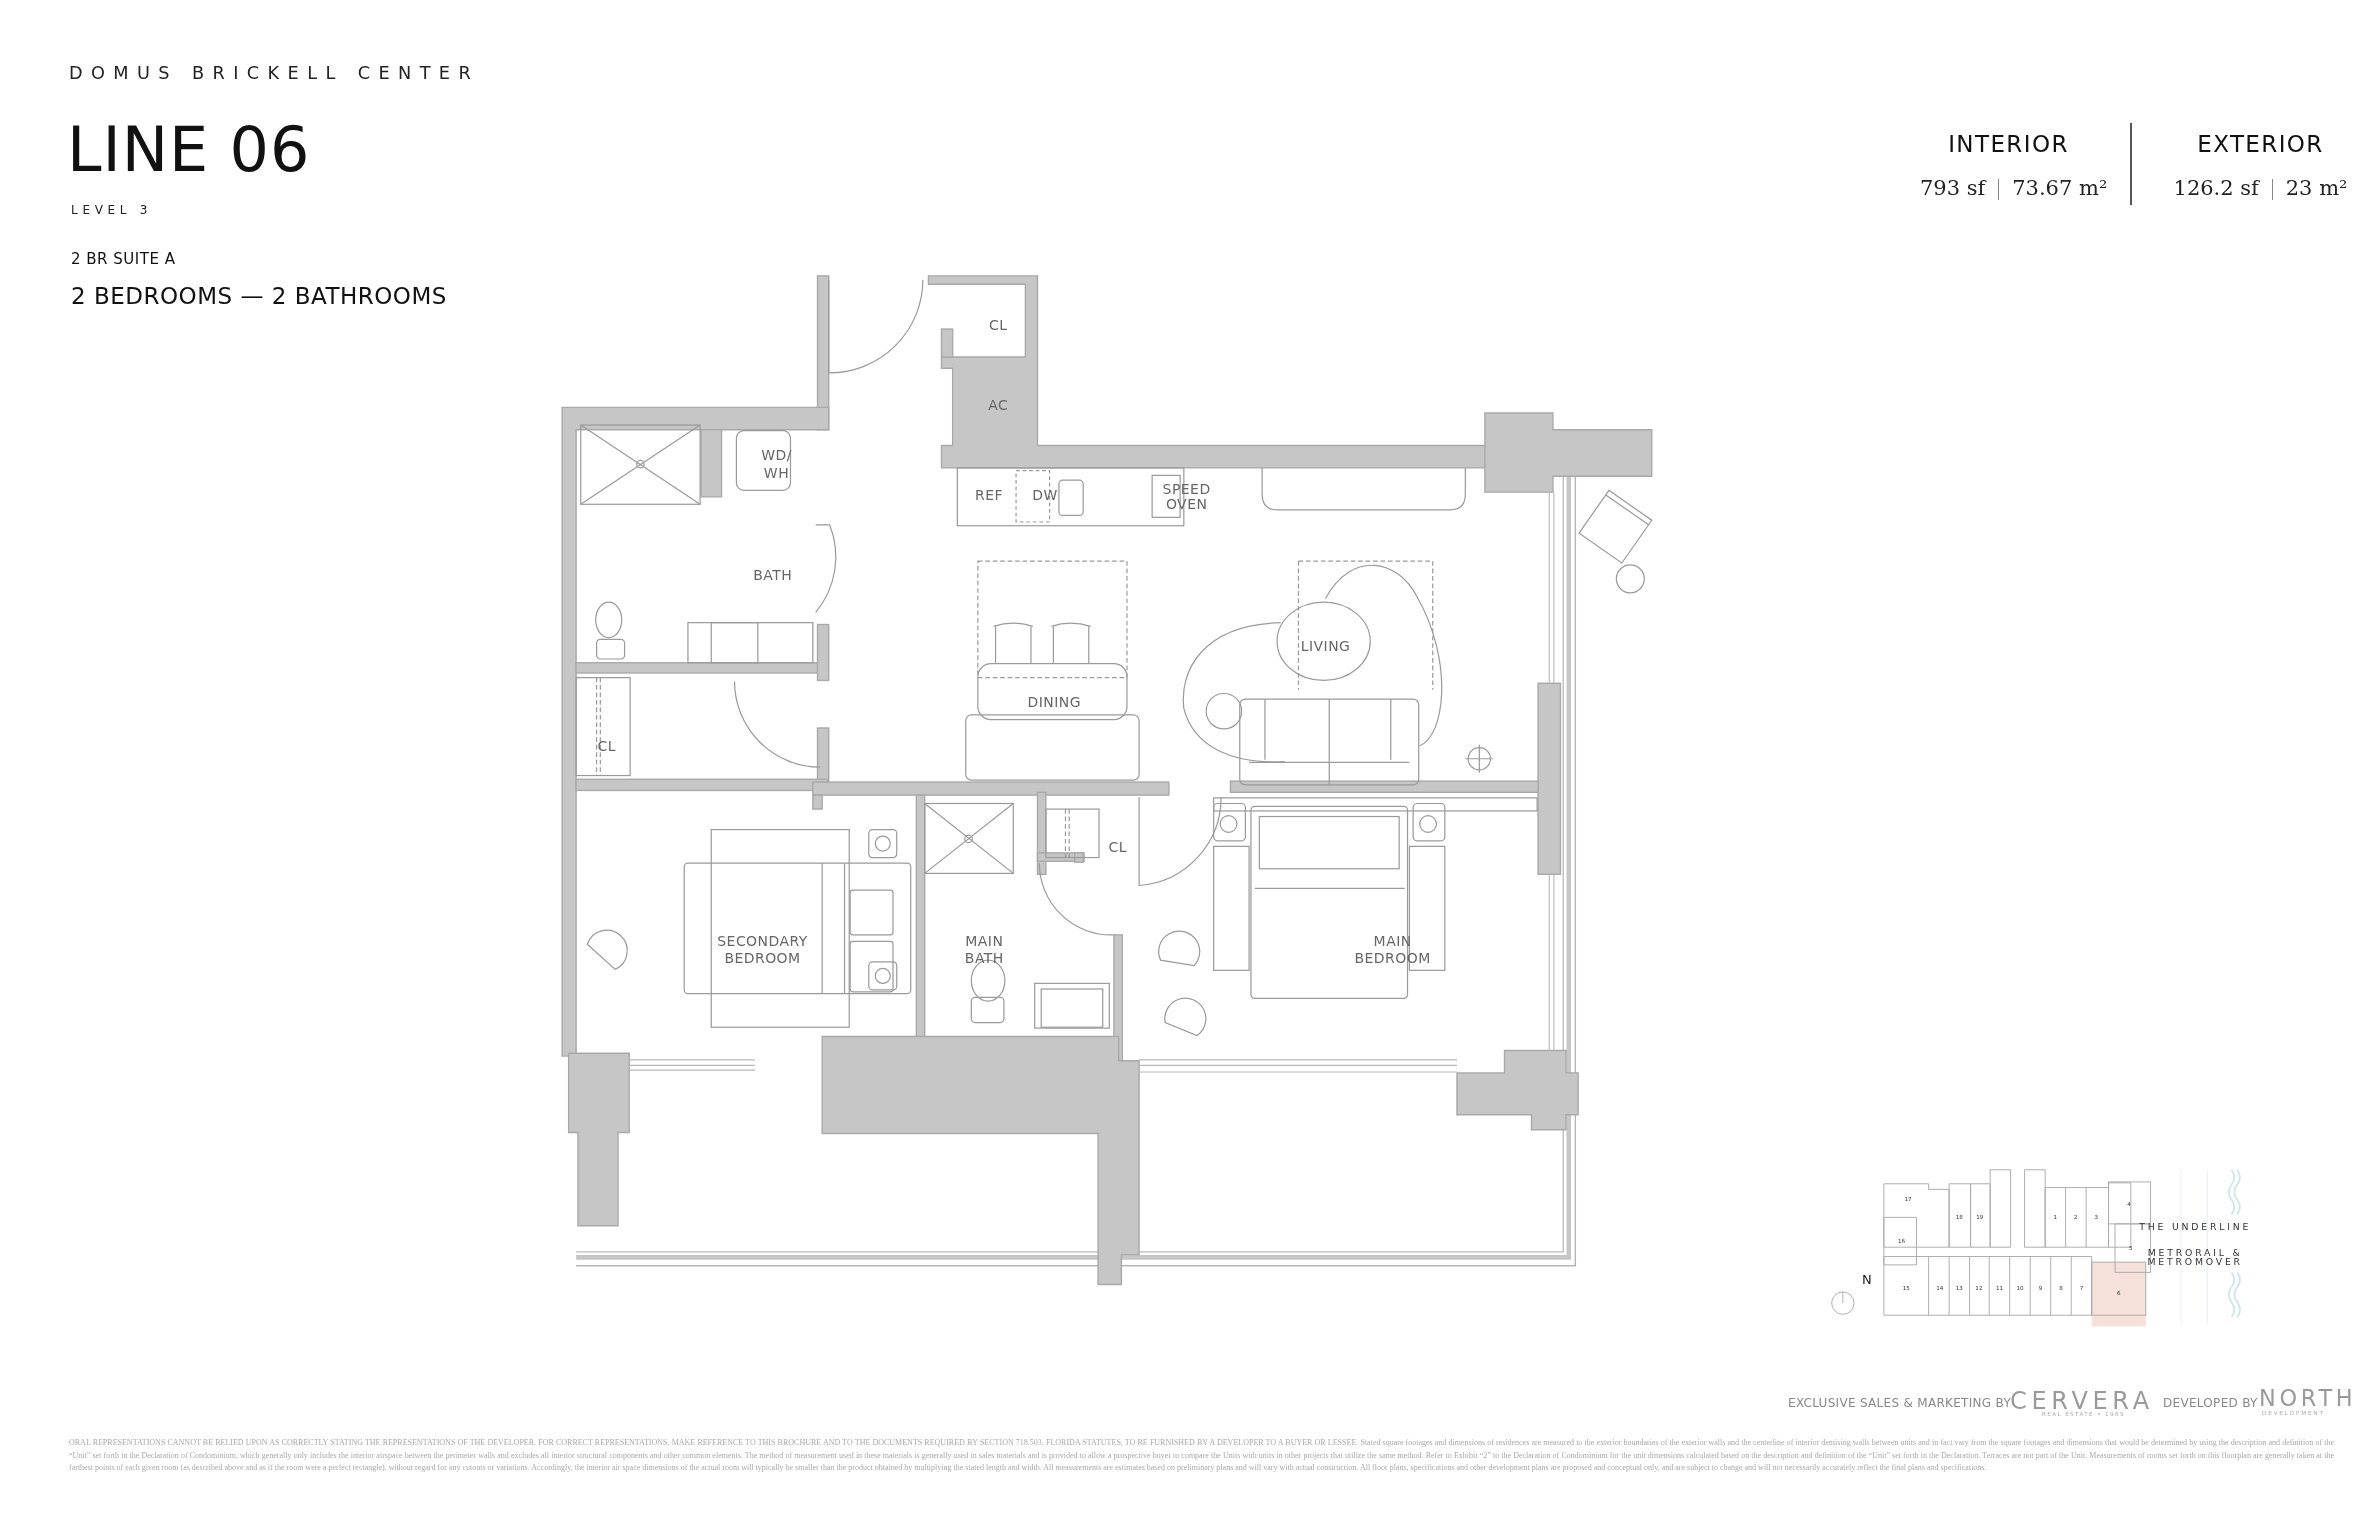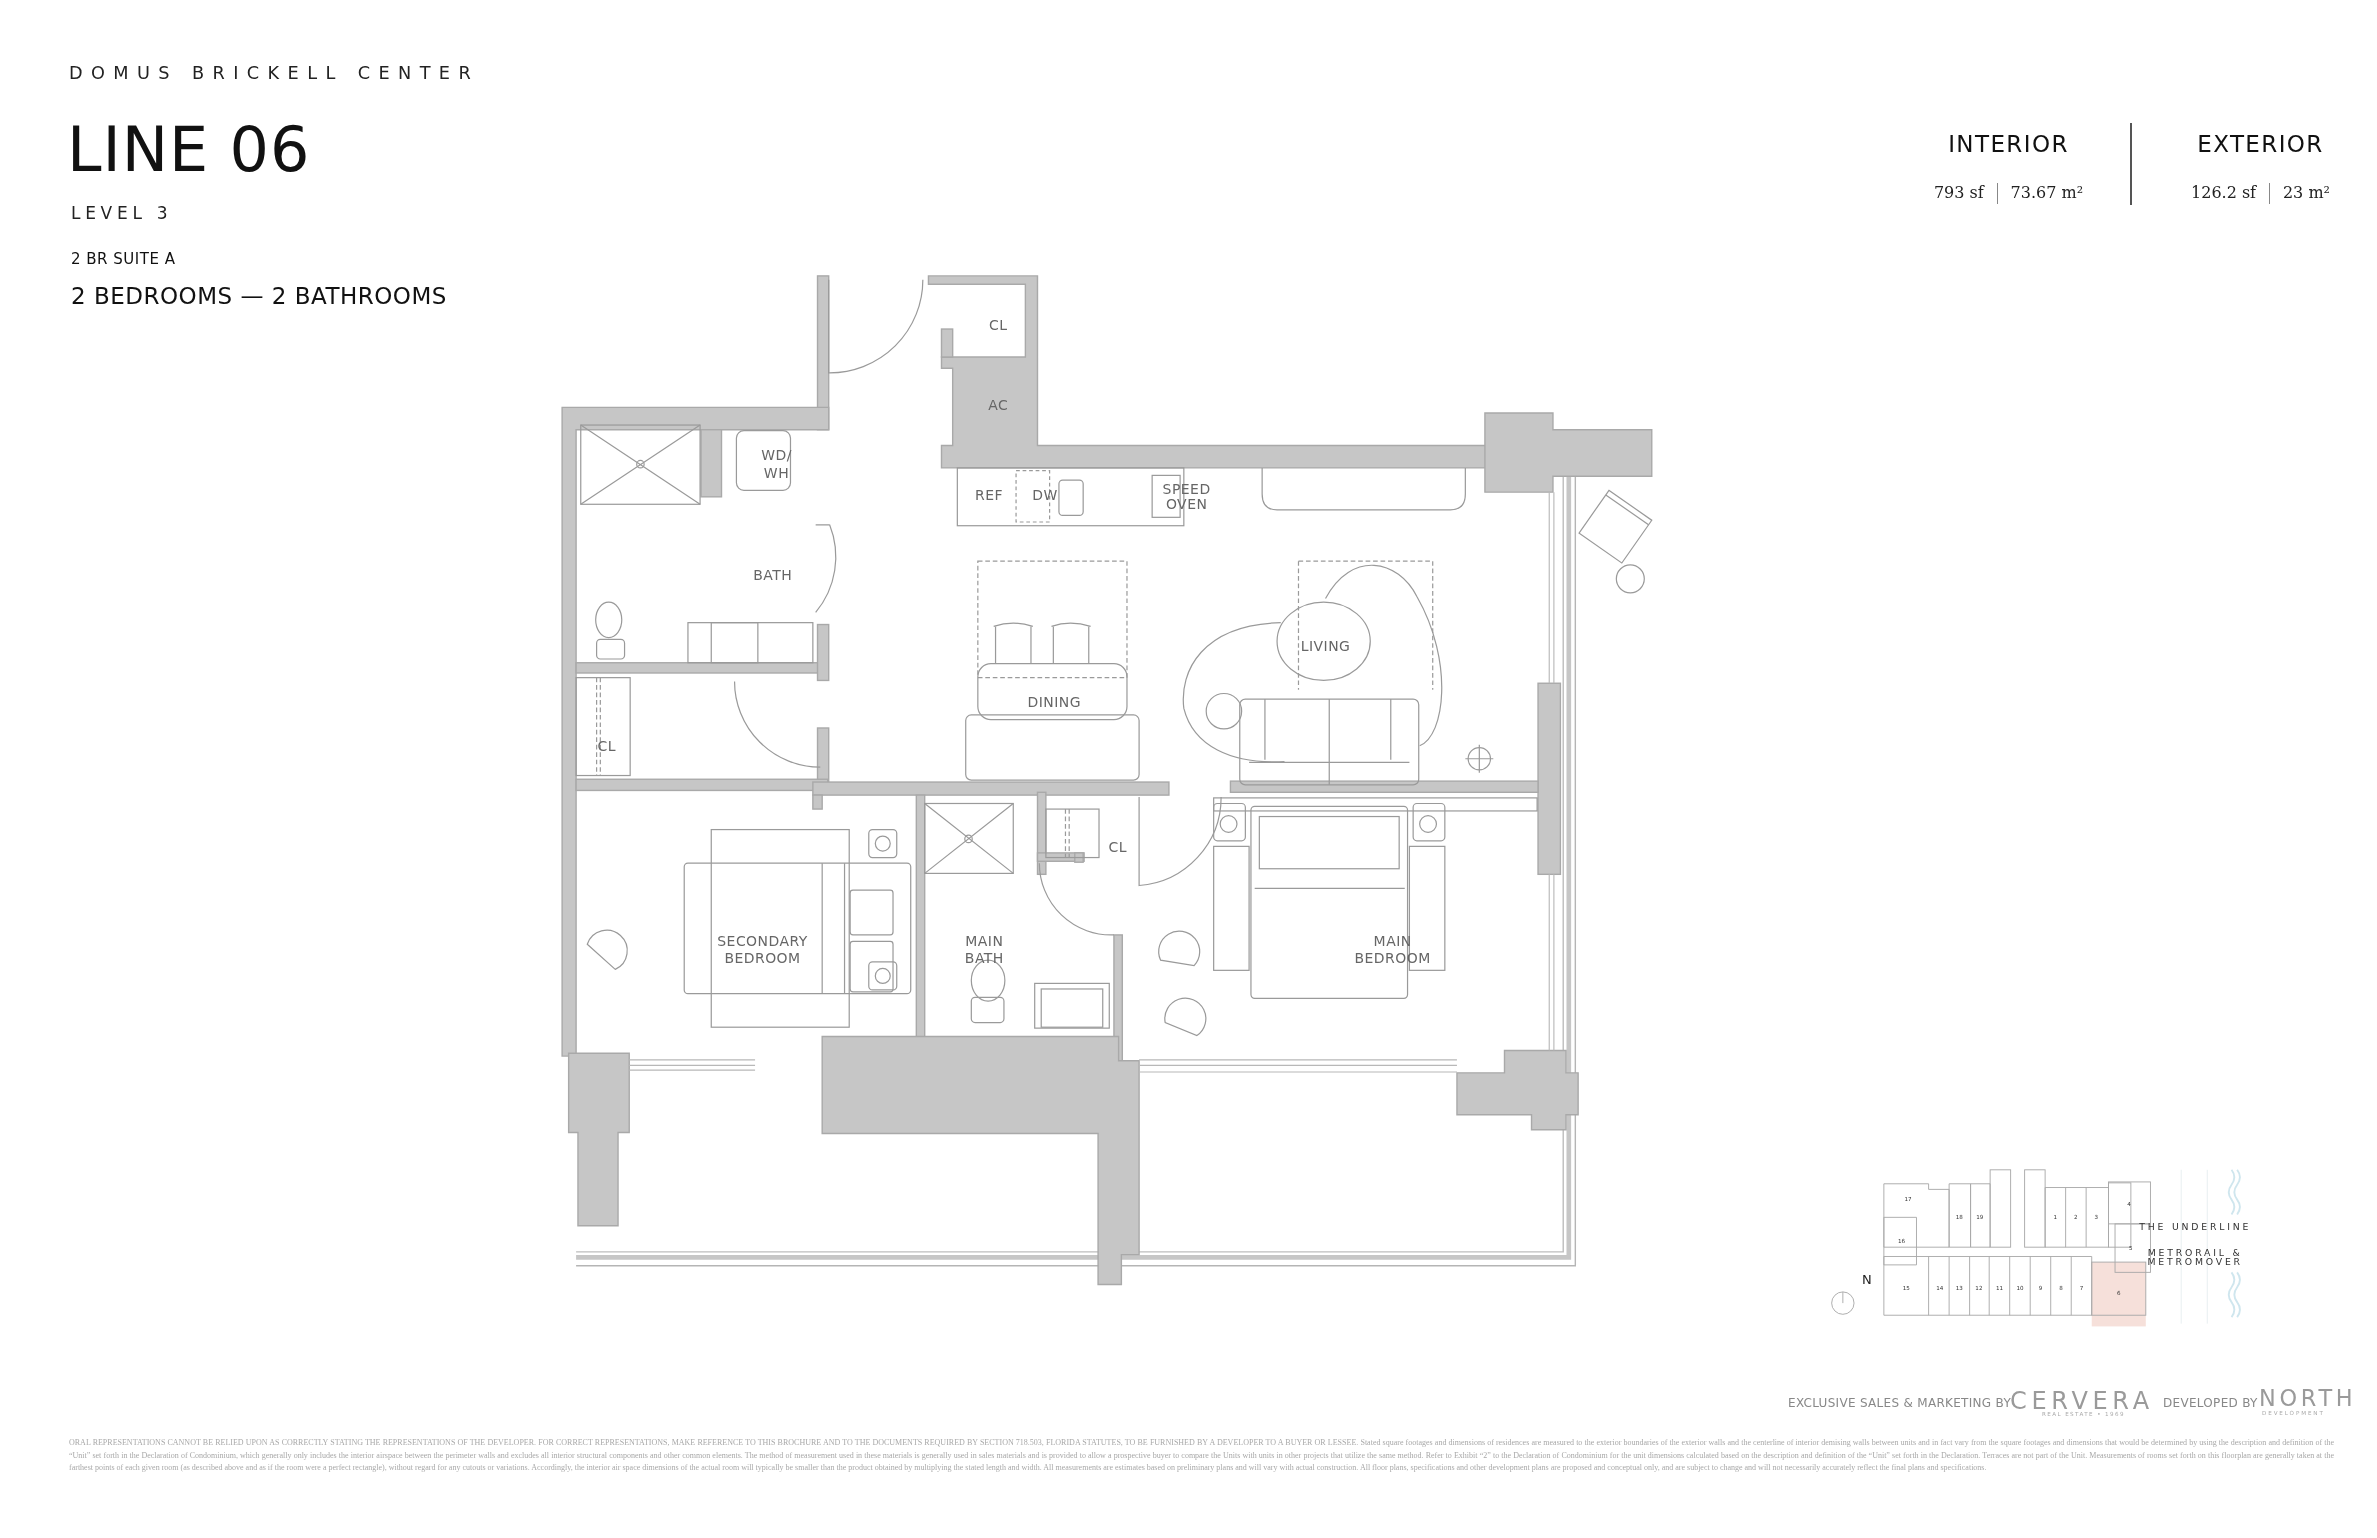--- a/index.html
+++ b/index.html
@@ -1,25 +1,25 @@
 <!DOCTYPE html>
 <html style="font-size:15px"><head>
 <meta charset="utf-8">
 <style>
   html, body { margin:0; padding:0; background:#ffffff; }
   body { width:2377px; height:1538px; position:relative; overflow:hidden; font-family:"DejaVu Sans", sans-serif; color:#111; }
   .abs { position:absolute; }
   .brand { left:69px; top:63px; font-size:17.7px; letter-spacing:8.4px; color:#222; }
   .title { left:67px; top:119px; font-size:62px; letter-spacing:0.9px; color:#111; line-height:1; }
-  .level { left:71px; top:203px; font-size:17px; letter-spacing:4.7px; color:#222; }
+  .level { left:71px; top:203px; font-size:12px; letter-spacing:4.7px; color:#222; }
   .suite { left:71px; top:250px; font-size:15px; letter-spacing:0.5px; color:#111; }
   .rooms { left:71px; top:283px; font-size:23px; letter-spacing:0.5px; color:#111; }
   .area-block { top:131px; text-align:center; }
   .area-label { font-size:23px; letter-spacing:1.4px; color:#111; }
-  .area-values { font-family:"DejaVu Serif", serif; font-size:16px; color:#222; margin-top:26px; white-space:nowrap; }
+  .area-values { font-family:"DejaVu Serif", serif; font-size:21px; color:#222; margin-top:19px; white-space:nowrap; }
   .area-values .sep { display:inline-block; width:0.9px; height:20.5px; background:#888; margin:0 13px; vertical-align:middle; }
   .area-divider { left:2130px; top:123px; width:1.9px; height:82px; background:#555; }
   #plan { position:absolute; left:0; top:0; width:2377px; height:1538px; }
   .room-label { font-family:"DejaVu Sans", sans-serif; font-size:15px; fill:#666; text-anchor:middle; letter-spacing:0.5px; }
   .key-label { font-family:"DejaVu Sans", sans-serif; font-size:6px; fill:#333; text-anchor:middle; }
   .key-text { font-family:"DejaVu Sans", sans-serif; font-size:10px; fill:#333; letter-spacing:3px; text-anchor:middle; }
   .credits { top:1396px; font-size:12px; color:#888; letter-spacing:0.3px; }
   .logo-cervera { left:2010px; top:1387px; font-size:24px; color:#9a9a9a; letter-spacing:4.7px;text-align:center; }
   .logo-cervera-sub { left:2042px; top:1411px; font-size:5.6px; color:#aaa; letter-spacing:1.4px; }
   .logo-north { left:2259px; top:1385px; font-size:22.4px; color:#9a9a9a; letter-spacing:3.7px; }

